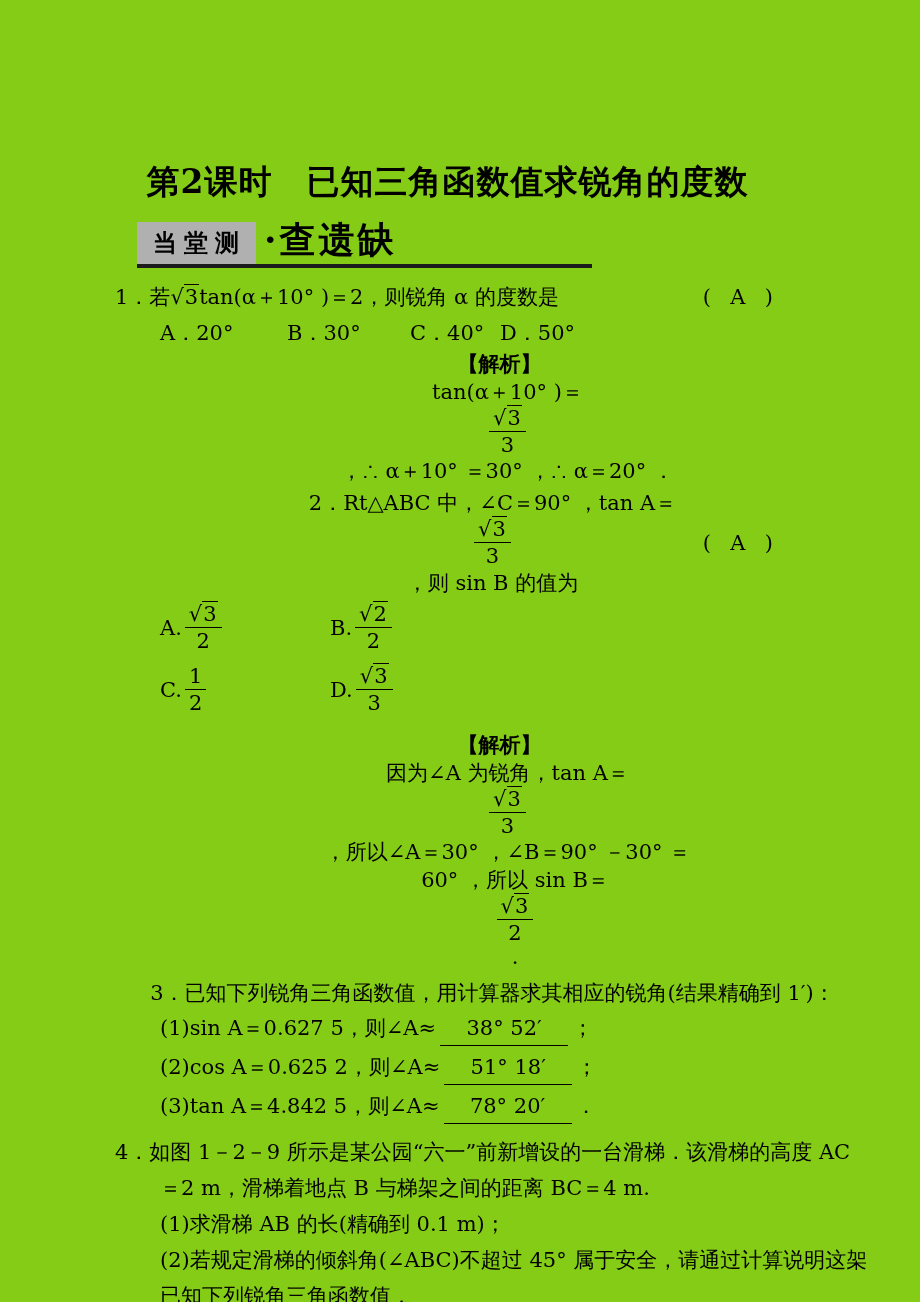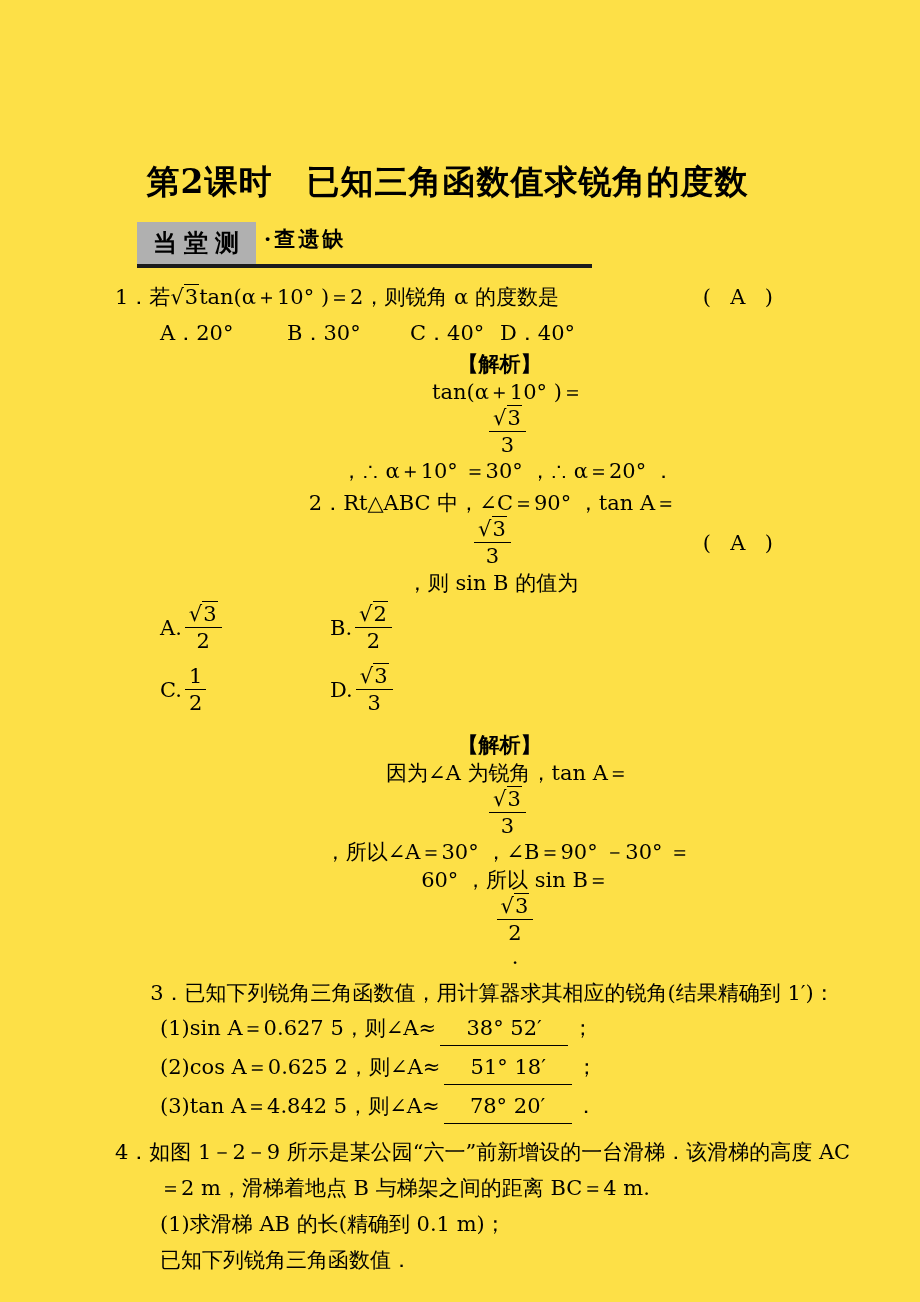--- a/index.html
+++ b/index.html
@@ -2,21 +2,21 @@
 <html><head>
 <meta charset="utf-8">
 <style>
   html, body { margin: 0; padding: 0; background: #ffffff; }
   .page {
     position: relative;
     width: 920px;
     height: 1302px;
     box-sizing: border-box;
     padding: 162px 50px 0 115px;
-    background: #fde047;
+    background: #84cc16;
     color: #000;
     font-family: "DejaVu Serif", "Liberation Serif", serif;
     font-size: 21px;
     overflow: hidden;
   }
 
   .title {
     width: 665px;
     margin: 0;
     text-align: center;
@@ -31,21 +31,21 @@
     display: inline-block;
     margin-left: 22px;
     background: #b0b0b0;
     font-size: 24px;
     font-weight: bold;
     letter-spacing: 7px;
     padding: 9px 10px 9px 16px;
     line-height: 1;
   }
   .banner-sub {
-    font-size: 21px;
+    font-size: 36px;
     font-weight: bold;
     letter-spacing: 3px;
     margin-left: 8px;
     vertical-align: bottom;
     line-height: 50px;
   }
   .banner-rule { width: 455px; height: 4px; background: #1c1c1c; margin-left: 22px; }
 
   .line { position: relative; line-height: 26px; }
   .q1 { margin-top: 16px; }
@@ -122,21 +122,21 @@
   <div class="banner">
     <span class="banner-box" style="background: rgb(176, 176, 176);">当堂测</span><span class="banner-sub">·查遗缺</span>
     <div class="banner-rule" style="background: rgb(28, 28, 28);"></div>
   </div>
 
   <div class="line q1">
     <span>1．若</span><span class="sqrt"><span>√</span><span class="rad">3</span></span><span>tan(α＋10° )＝2，则锐角 α 的度数是</span>
     <span class="answer">(&nbsp;&nbsp;A&nbsp;&nbsp;)</span>
   </div>
   <div class="line opts1">
-    <span class="opt w1">A．20°</span><span class="opt w2">B．30°</span><span class="opt w3">C．40°</span><span class="opt">D．40°</span>
+    <span class="opt w1">A．20°</span><span class="opt w2">B．30°</span><span class="opt w3">C．40°</span><span class="opt">D．50°</span>
   </div>
 
   <div class="mathline a1">
     <span class="a-label">【解析】</span>
     <span>tan(α＋10° )＝</span>
     <span class="frac">
       <span class="fnum"><span class="sqrt"><span>√</span><span class="rad">3</span></span></span>
       <span class="fden">3</span>
     </span>
     <span>，∴ α＋10° ＝30° ，∴ α＝20° ．</span>
@@ -212,15 +212,16 @@
   <div class="line q3item">
     <span>(2)cos  A＝0.625 2，则∠A≈</span><span class="blank">51° 18′</span><span>；</span>
   </div>
   <div class="line q3item">
     <span>(3)tan  A＝4.842 5，则∠A≈</span><span class="blank">78° 20′</span><span>．</span>
   </div>
 
   <div class="line q4l1">4．如图 1－2－9 所示是某公园“六一”前新增设的一台滑梯．该滑梯的高度 AC</div>
   <div class="line q4sub">＝2 m，滑梯着地点 B 与梯架之间的距离 BC＝4 m.</div>
   <div class="line q4sub">(1)求滑梯 AB 的长(精确到 0.1 m)；</div>
+  <div class="line q4sub">(2)若规定滑梯的倾斜角(∠ABC)不超过 45° 属于安全，请通过计算说明这架</div>
   <div class="line q4sub">已知下列锐角三角函数值．</div>
 
 </div>
 
 </body></html>

